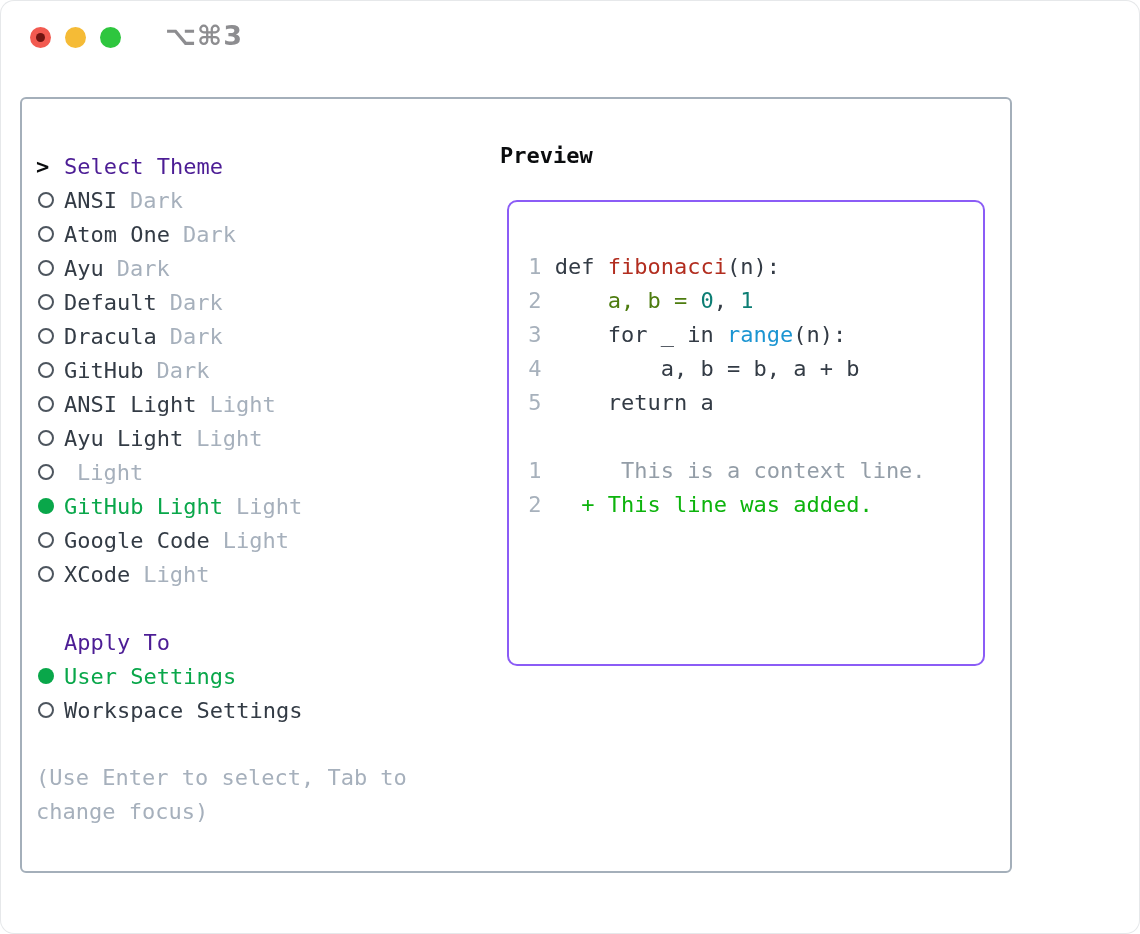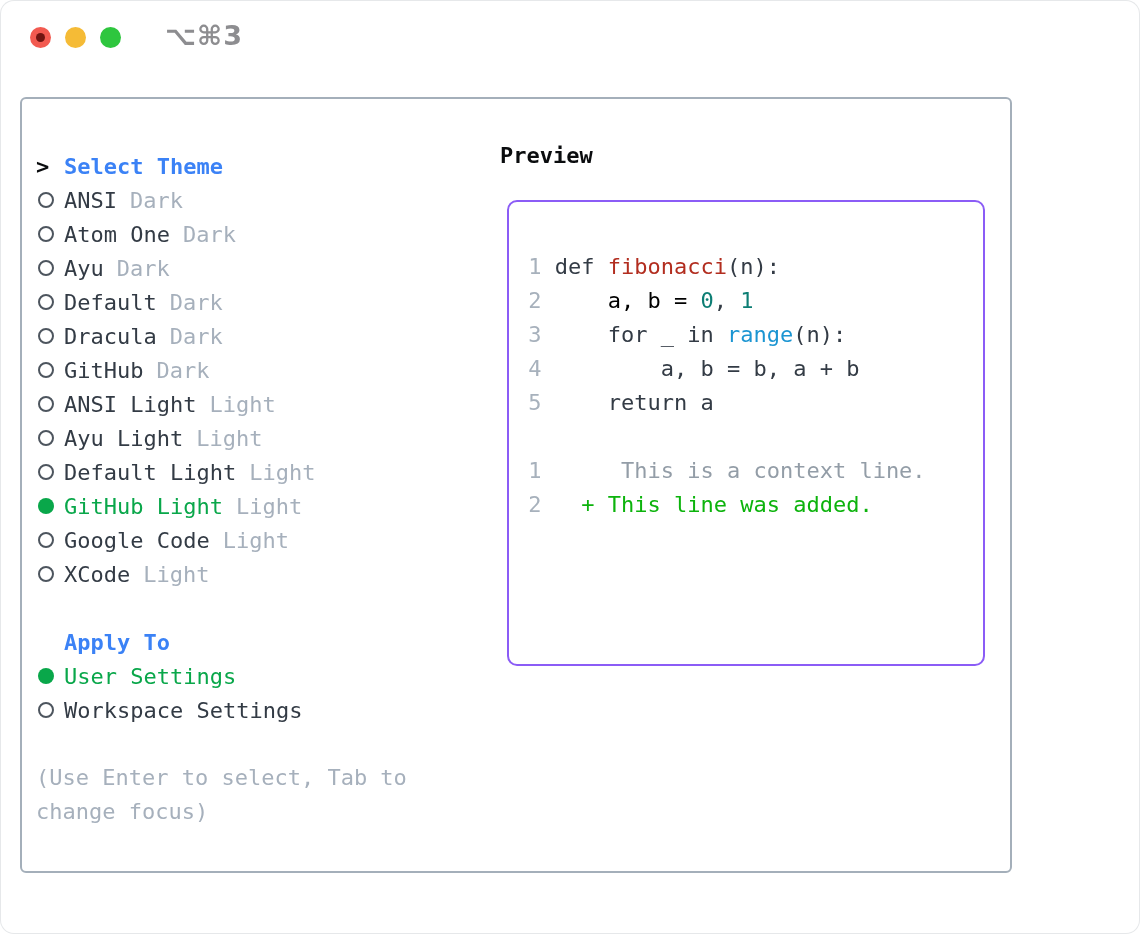--- a/index.html
+++ b/index.html
@@ -41,21 +41,21 @@
   .left-list { position:absolute; left:14px; top:50px; }
   .row { height:34px; display:flex; align-items:center; font-size:22px; }
   .marker { width:28px; flex:none; display:flex; align-items:center; }
   .cursor { font-weight:bold; color:#0a0c0e; }
   .radio {
     width:12px; height:12px; border-radius:50%;
     border:2px solid #4d555e; background:#ffffff; margin-left:2px;
   }
   .radio.on { border-color:transparent; width:16px; height:16px; border:none; }
   .name { color:#333b45; white-space:pre; }
-  .name.hdr { font-weight:bold; color:#3b82f6; }
+  .name.hdr { font-weight:normal; color:#4c1d95; }
   .variant { color:#a6b0bc; margin-left:13px; white-space:pre; }
   .help-line { color:#a6b0bc; height:34px; line-height:34px; font-size:22px; white-space:pre; }
   
   .preview-label {
     position:absolute; left:478px; top:40px; height:34px; line-height:34px;
     font-size:22px; font-weight:bold; color:#0a0c0e;
   }
   .preview-box {
     position:absolute; left:485px; top:101px;
     width:478px; height:466px;
@@ -138,21 +138,20 @@
           <span class="marker">
             <span class="radio"></span>
           </span>
           <span class="name">Ayu Light</span>
           <span class="variant">Light</span>
         </div>
         <div class="row">
           <span class="marker">
             <span class="radio"></span>
           </span>
-          <span class="name">Default Light</span>
           <span class="variant">Light</span>
         </div>
         <div class="row">
           <span class="marker">
             <span class="radio on" style="background: rgb(9, 167, 74);"></span>
           </span>
           <span class="name" style="color: rgb(9, 167, 74);">GitHub Light</span>
           <span class="variant">Light</span>
         </div>
         <div class="row">
@@ -189,21 +188,21 @@
         <div class="row"></div>
         <div class="help-line">(Use Enter to select, Tab to</div>
         <div class="help-line">change focus)</div>
       </div>
 
     <div class="preview-label">Preview</div>
 
     <div class="preview-box">
       <div class="code-wrap" id="code-wrap">
           <div class="code-line"><span style="color: rgb(167, 177, 188);"> 1 </span><span style="color: rgb(51, 59, 69);">def </span><span style="color: rgb(178, 45, 31);">fibonacci</span><span style="color: rgb(51, 59, 69);">(n):</span></div>
-          <div class="code-line"><span style="color: rgb(167, 177, 188);"> 2 </span><span style="color: #000000;">    a, b = </span><span style="color: rgb(13, 126, 116);">0</span><span style="color: rgb(51, 59, 69);">, </span><span style="color: rgb(13, 126, 116);">1</span></div>
+          <div class="code-line"><span style="color: rgb(167, 177, 188);"> 2 </span><span style="color: #4d7c0f;">    a, b = </span><span style="color: rgb(13, 126, 116);">0</span><span style="color: rgb(51, 59, 69);">, </span><span style="color: rgb(13, 126, 116);">1</span></div>
           <div class="code-line"><span style="color: rgb(167, 177, 188);"> 3 </span><span style="color: rgb(51, 59, 69);">    for _ in </span><span style="color: rgb(27, 149, 210);">range</span><span style="color: rgb(51, 59, 69);">(n):</span></div>
           <div class="code-line"><span style="color: rgb(167, 177, 188);"> 4 </span><span style="color: rgb(51, 59, 69);">        a, b = b, a + b</span></div>
           <div class="code-line"><span style="color: rgb(167, 177, 188);"> 5 </span><span style="color: rgb(51, 59, 69);">    return a</span></div>
           <div class="code-line"></div>
           <div class="code-line"><span style="color: rgb(167, 177, 188);"> 1 </span><span style="color: rgb(147, 157, 167);">     This is a context line.</span></div>
           <div class="code-line"><span style="color: rgb(167, 177, 188);"> 2 </span><span style="color: rgb(12, 179, 12);">  + This line was added.</span></div>
         </div>
     </div>
 
   </div>

